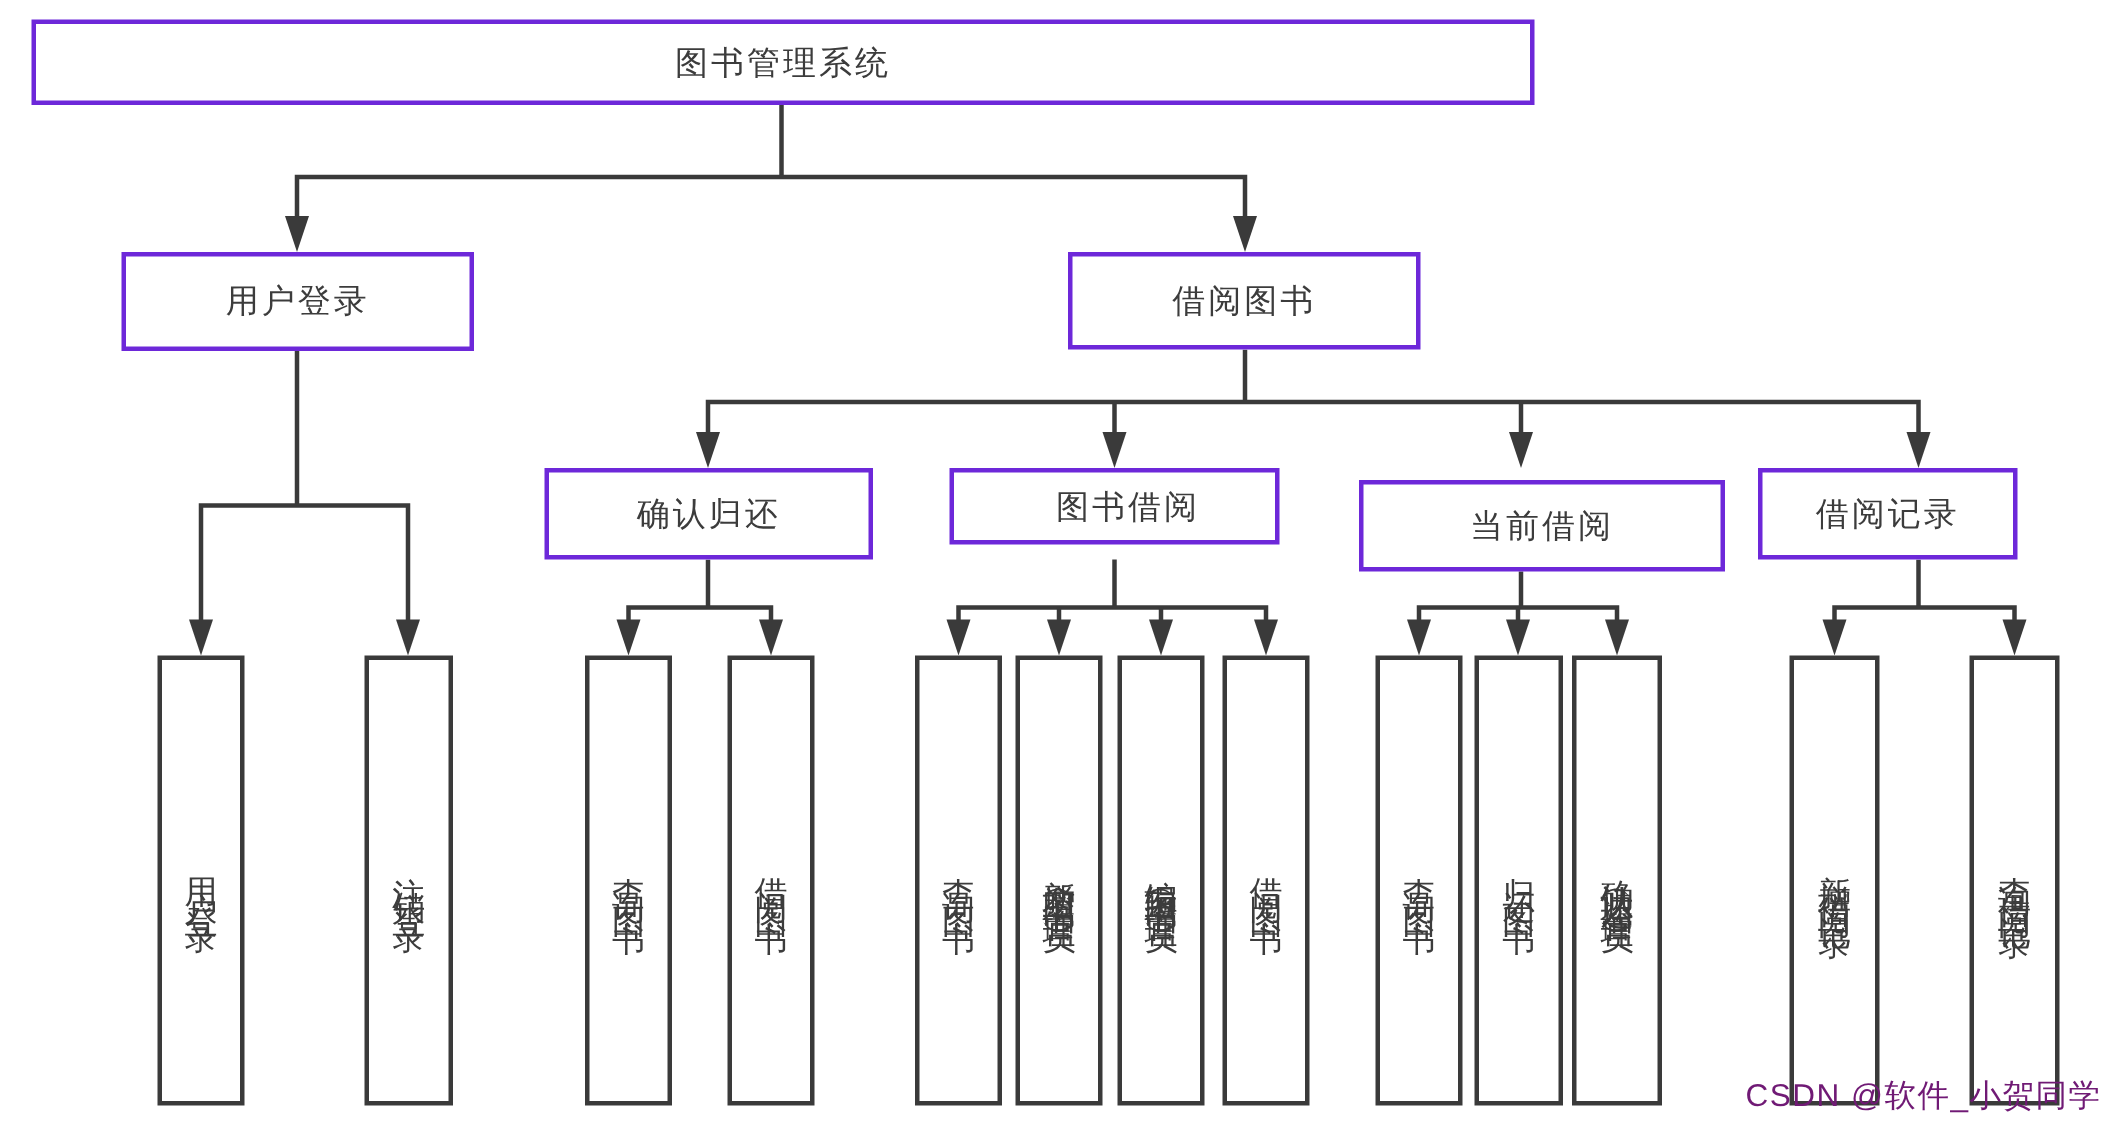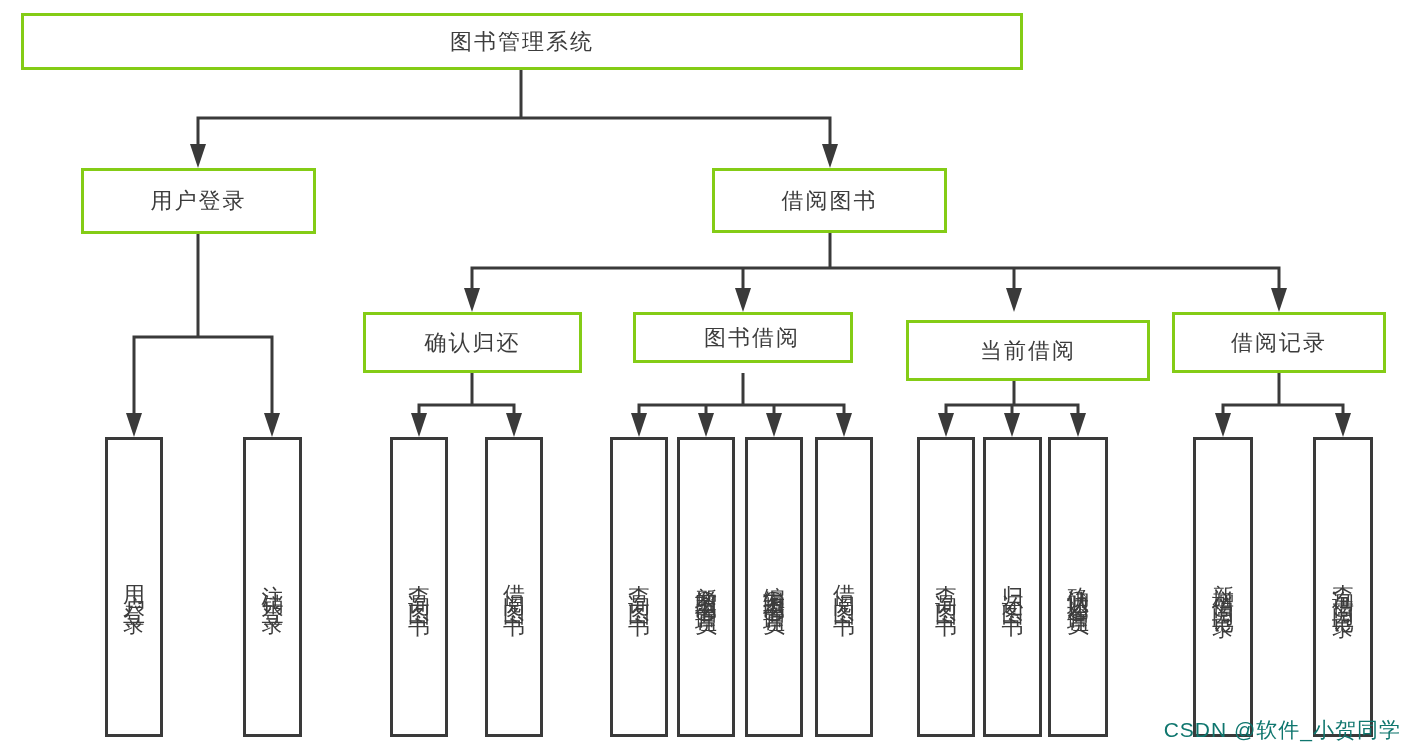--- a/index.html
+++ b/index.html
@@ -9,21 +9,21 @@
     background:#ffffff;
     font-family:"Liberation Sans",sans-serif;
     color:#3c3c3c;
     overflow:hidden;
   }
   svg.connectors{position:absolute;left:0;top:0;}
   .hnode{
     position:absolute;
     box-sizing:border-box;
     background:#ffffff;
-    border:3px solid #84cc16;
+    border:3px solid #6d28d9;
     display:flex;align-items:center;justify-content:center;
     font-size:22px;letter-spacing:2px;
     z-index:2;
   }
   .leaf{
     position:absolute;
     top:437px;height:300px;
     box-sizing:border-box;
     background:#ffffff;
     border:3px solid #3a3a3a;
@@ -39,40 +39,40 @@
   }
   .leaf.med .vlbl{letter-spacing:7px;}
   .leaf.tight .vlbl{letter-spacing:4px;}
   
   #root-node{left:21px;top:13px;width:1002px;height:57px;}
   #n-user-login{left:81px;top:168px;width:235px;height:66px;}
   #n-book-mgmt{left:712px;top:168px;width:235px;height:65px;}
   #n-new-rec{left:363px;top:312px;width:219px;height:61px;}
   #n-borrowing{left:633px;top:312px;width:220px;height:51px;padding-left:18px;}
   #n-current{left:906px;top:320px;width:244px;height:61px;}
-  #n-records{left:1172px;top:312px;width:214px;height:61px;}
+  #n-records{left:1172px;top:312px;width:173px;height:61px;}
   
   #l1{left:105px;width:58px;}
   #l2{left:243px;width:59px;}
   #l3{left:390px;width:58px;}
   #l4{left:485px;width:58px;}
   #l5{left:610px;width:58px;}
   #l6{left:677px;width:58px;}
   #l7{left:745px;width:58px;}
   #l8{left:815px;width:58px;}
   #l9{left:917px;width:58px;}
   #l10{left:983px;width:59px;}
   #l11{left:1048px;width:60px;}
   #l12{left:1193px;width:60px;}
   #l13{left:1313px;width:60px;}
   .watermark{
     position:absolute;
     right:4px;top:716px;
     font-size:21px;
-    color:#0f766e;
+    color:#701a75;
     letter-spacing:1px;
     z-index:3;
   }
 </style>
 </head>
 <body>
 
 <div id="canvas">
 
   <svg class="connectors" width="1405" height="747" viewBox="0 0 1405 747">

